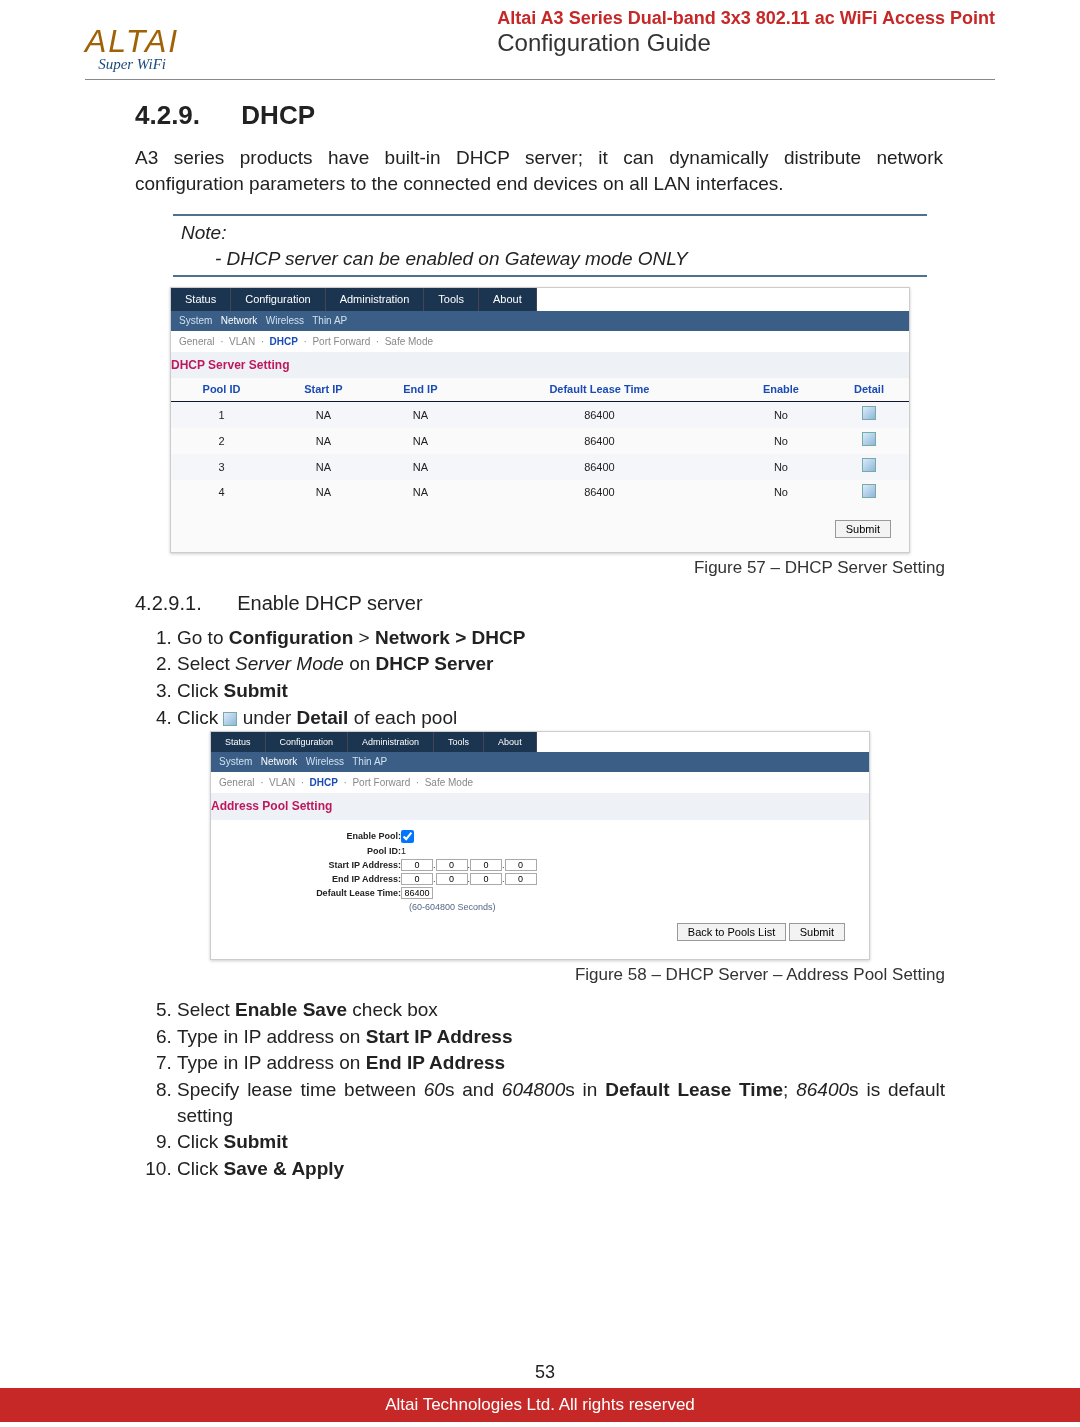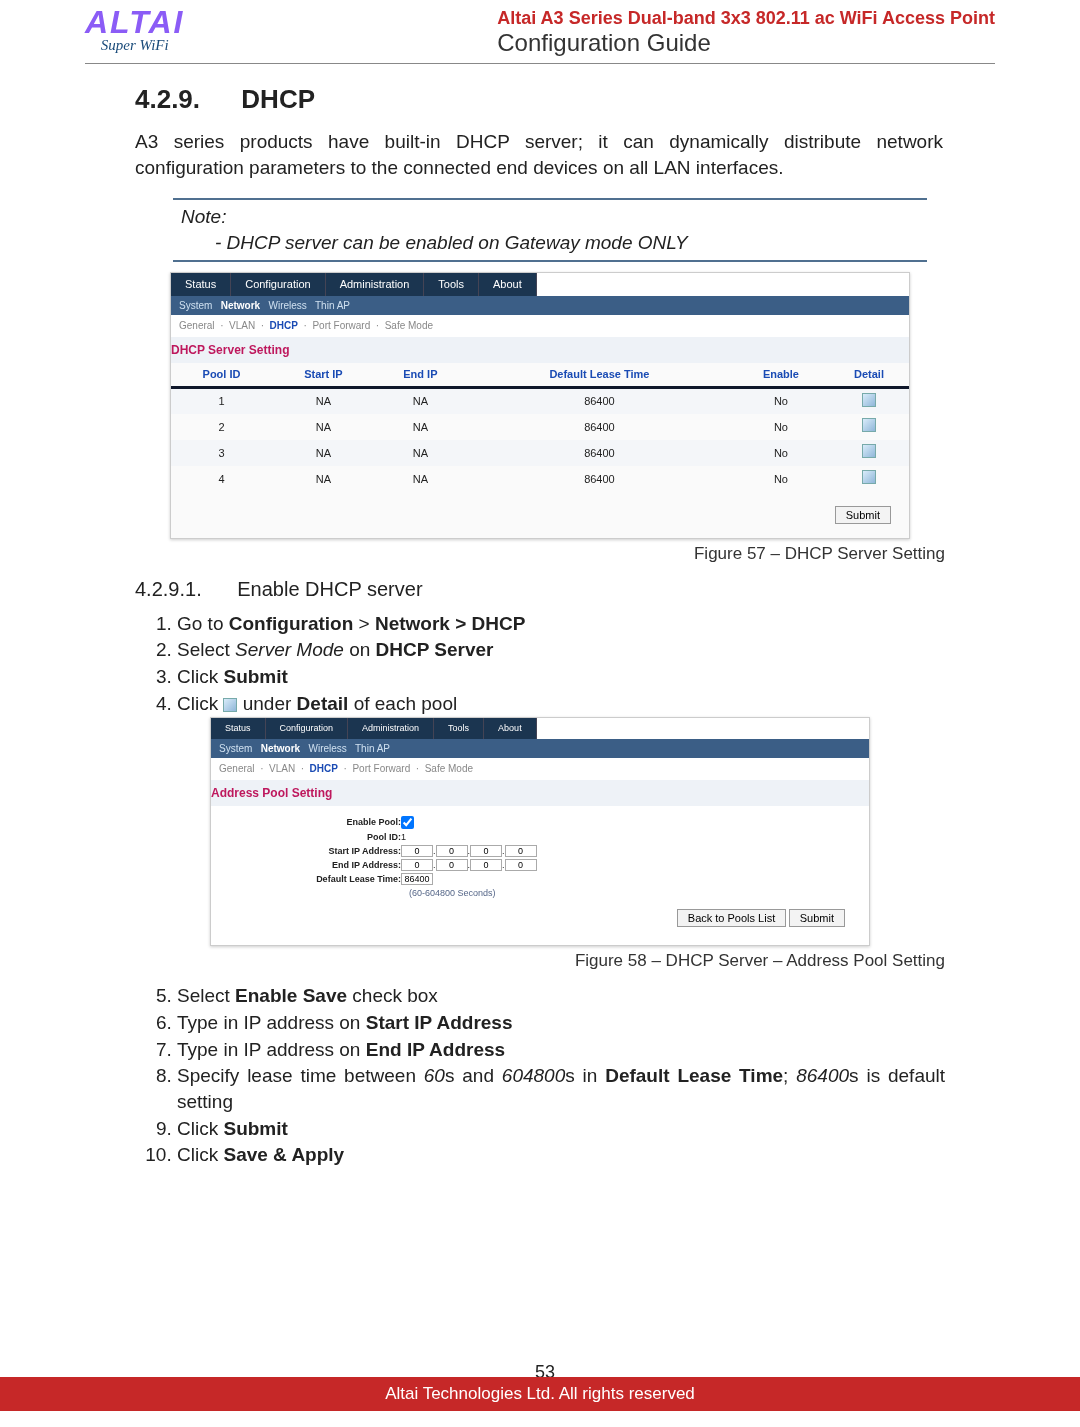--- a/index.html
+++ b/index.html
@@ -17,25 +17,26 @@
     align-items: flex-start;
     padding: 8px 85px 6px 85px;
   }
   .logo {
     display: flex;
     flex-direction: column;
     align-items: center;
   }
   .logo-main {
     font-size: 32px;
-    font-weight: 700;
+    font-weight: 400;
     letter-spacing: 2px;
-    color: #8b5cf6;
+    color: #a16207;
     font-style: italic;
     line-height: 0.9;
+    margin-top: 19px;
   }
   .logo-sub {
     font-size: 15px;
     color: #1a4b7a;
     font-style: italic;
     font-family: Georgia, serif;
   }
   .header-right {
     text-align: left;
     font-size: 18px;
@@ -69,28 +70,28 @@
     margin: 0 auto 4px auto;
     border: 1px solid #ccc;
     background: #fafafa;
     box-shadow: 0 1px 3px rgba(0,0,0,.2);
     font-size: 11px;
   }
   .shot1 { width: 740px; }
   .tabbar1{display:flex;background:#fff}
   .tab-dark{background:#1b3550;color:#fff;padding:4px 14px;border-right:1px solid #445}
   .subbar{background:#3b5e86;color:#cfe0f0;padding:3px 8px;font-size:10px}
-  .subbar .active{color:#fff;font-weight:700}
+  .subbar .active{color:#fff;font-weight:400}
   .crumb{color:#888;padding:4px 8px;font-size:10px;background:#fff}
   .crumb .on{color:#1a4bb4;font-weight:700}
   .panel-title{text-align:left;color:#be185d;font-weight:700;background:#eef2f7;padding:5px 0;font-size:12px}
   .dhcp-server-row{text-align:center;padding:10px 0 14px;background:#fff;font-size:11px}
   .dhcp-server-row select{font-size:11px;width:180px}
   .pool-table{width:100%;border-collapse:collapse;font-size:11px}
-  .pool-table th{color:#1a4bb4;font-weight:700;padding:4px 0;border-bottom:3px solid #0f172a}
+  .pool-table th{color:#1a4bb4;font-weight:700;padding:4px 0;border-bottom:1px solid #0f172a}
   .pool-table td{text-align:center;padding:4px 0}
   .pool-table tr.odd{background:#f4f6f9}
   .det-ic{display:inline-block;width:14px;height:14px;background:linear-gradient(135deg,#d9ecfa,#8fb6d8);border:1px solid #7aa}
   .submit-row{text-align:right;padding:14px 18px}
   .btn{font-size:11px;padding:2px 10px;border:1px solid #999;background:#f3f3f3}
 
   .fig-cap{ text-align:right; font-size:17px; color:#333; margin-bottom:10px; }
 
   .subhead{font-weight:400;font-size:20px;margin:4px 0 8px 0}
   .subhead .num{margin-right:30px}
@@ -107,21 +108,21 @@
   .aps .lbl{width:180px;text-align:right;font-weight:700}
   .aps input[type=text]{width:32px;font-size:9px;border:1px solid #aaa;text-align:center}
   .aps .wide{width:120px}
   .hint{color:#568;font-size:9px;margin-left:188px}
   .aps-foot{text-align:right;padding:10px 14px}
 
   .page-num{
     position:absolute;bottom:44px;left:10px;right:0;text-align:center;font-size:18px;
   }
   .footer{
-    position:absolute;bottom:16px;left:0;right:0;height:34px;
+    position:absolute;bottom:5px;left:0;right:0;height:34px;
     background:#c62828;color:#fff;text-align:center;
     font-size:17px;line-height:34px;
   }
 </style>
 </head>
 <body>
 
 <div class="header">
   <div class="logo">
     <div class="logo-main">ALTAI</div>

